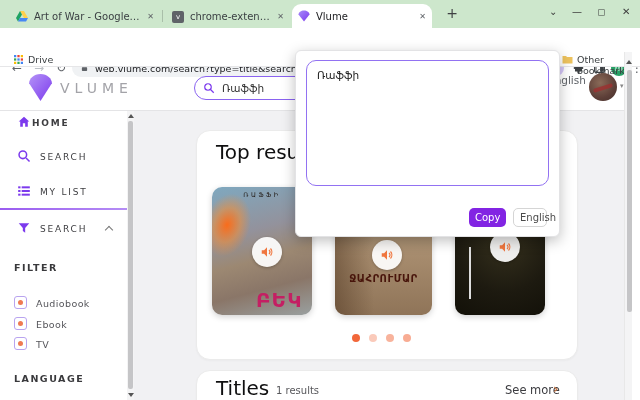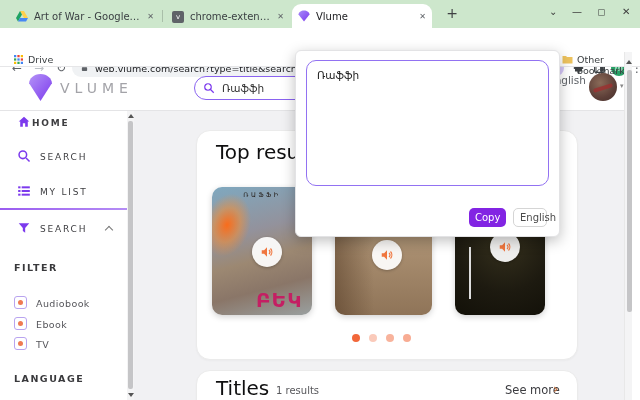--- a/index.html
+++ b/index.html
@@ -311,20 +311,21 @@
 </div>
 <div class="abs speaker" style="left:252px;top:237px;">
   <svg width="14" height="14" viewBox="0 0 24 24">
       <path fill="#f0763e" d="M3 9v6h4l5 5V4L7 9H3z"></path>
       <path fill="none" stroke="#f0763e" stroke-width="2" d="M15.5 8.5a5 5 0 010 7M18 6a9 9 0 010 12"></path>
     </svg>
 </div>
 
 <div class="abs cover cover2" style="left:335px;top:187px;width:97px;height:128px;">
   <span class="shade"></span>
+  <span class="t">ՋԱՀՐՈՒՄԱՐ</span>
 </div>
 <div class="abs speaker" style="left:372px;top:240px;">
   <svg width="14" height="14" viewBox="0 0 24 24">
       <path fill="#f0763e" d="M3 9v6h4l5 5V4L7 9H3z"></path>
       <path fill="none" stroke="#f0763e" stroke-width="2" d="M15.5 8.5a5 5 0 010 7M18 6a9 9 0 010 12"></path>
     </svg>
 </div>
 
 <div class="abs cover cover3" style="left:455px;top:187px;width:90px;height:128px;">
   <span class="line"></span>

